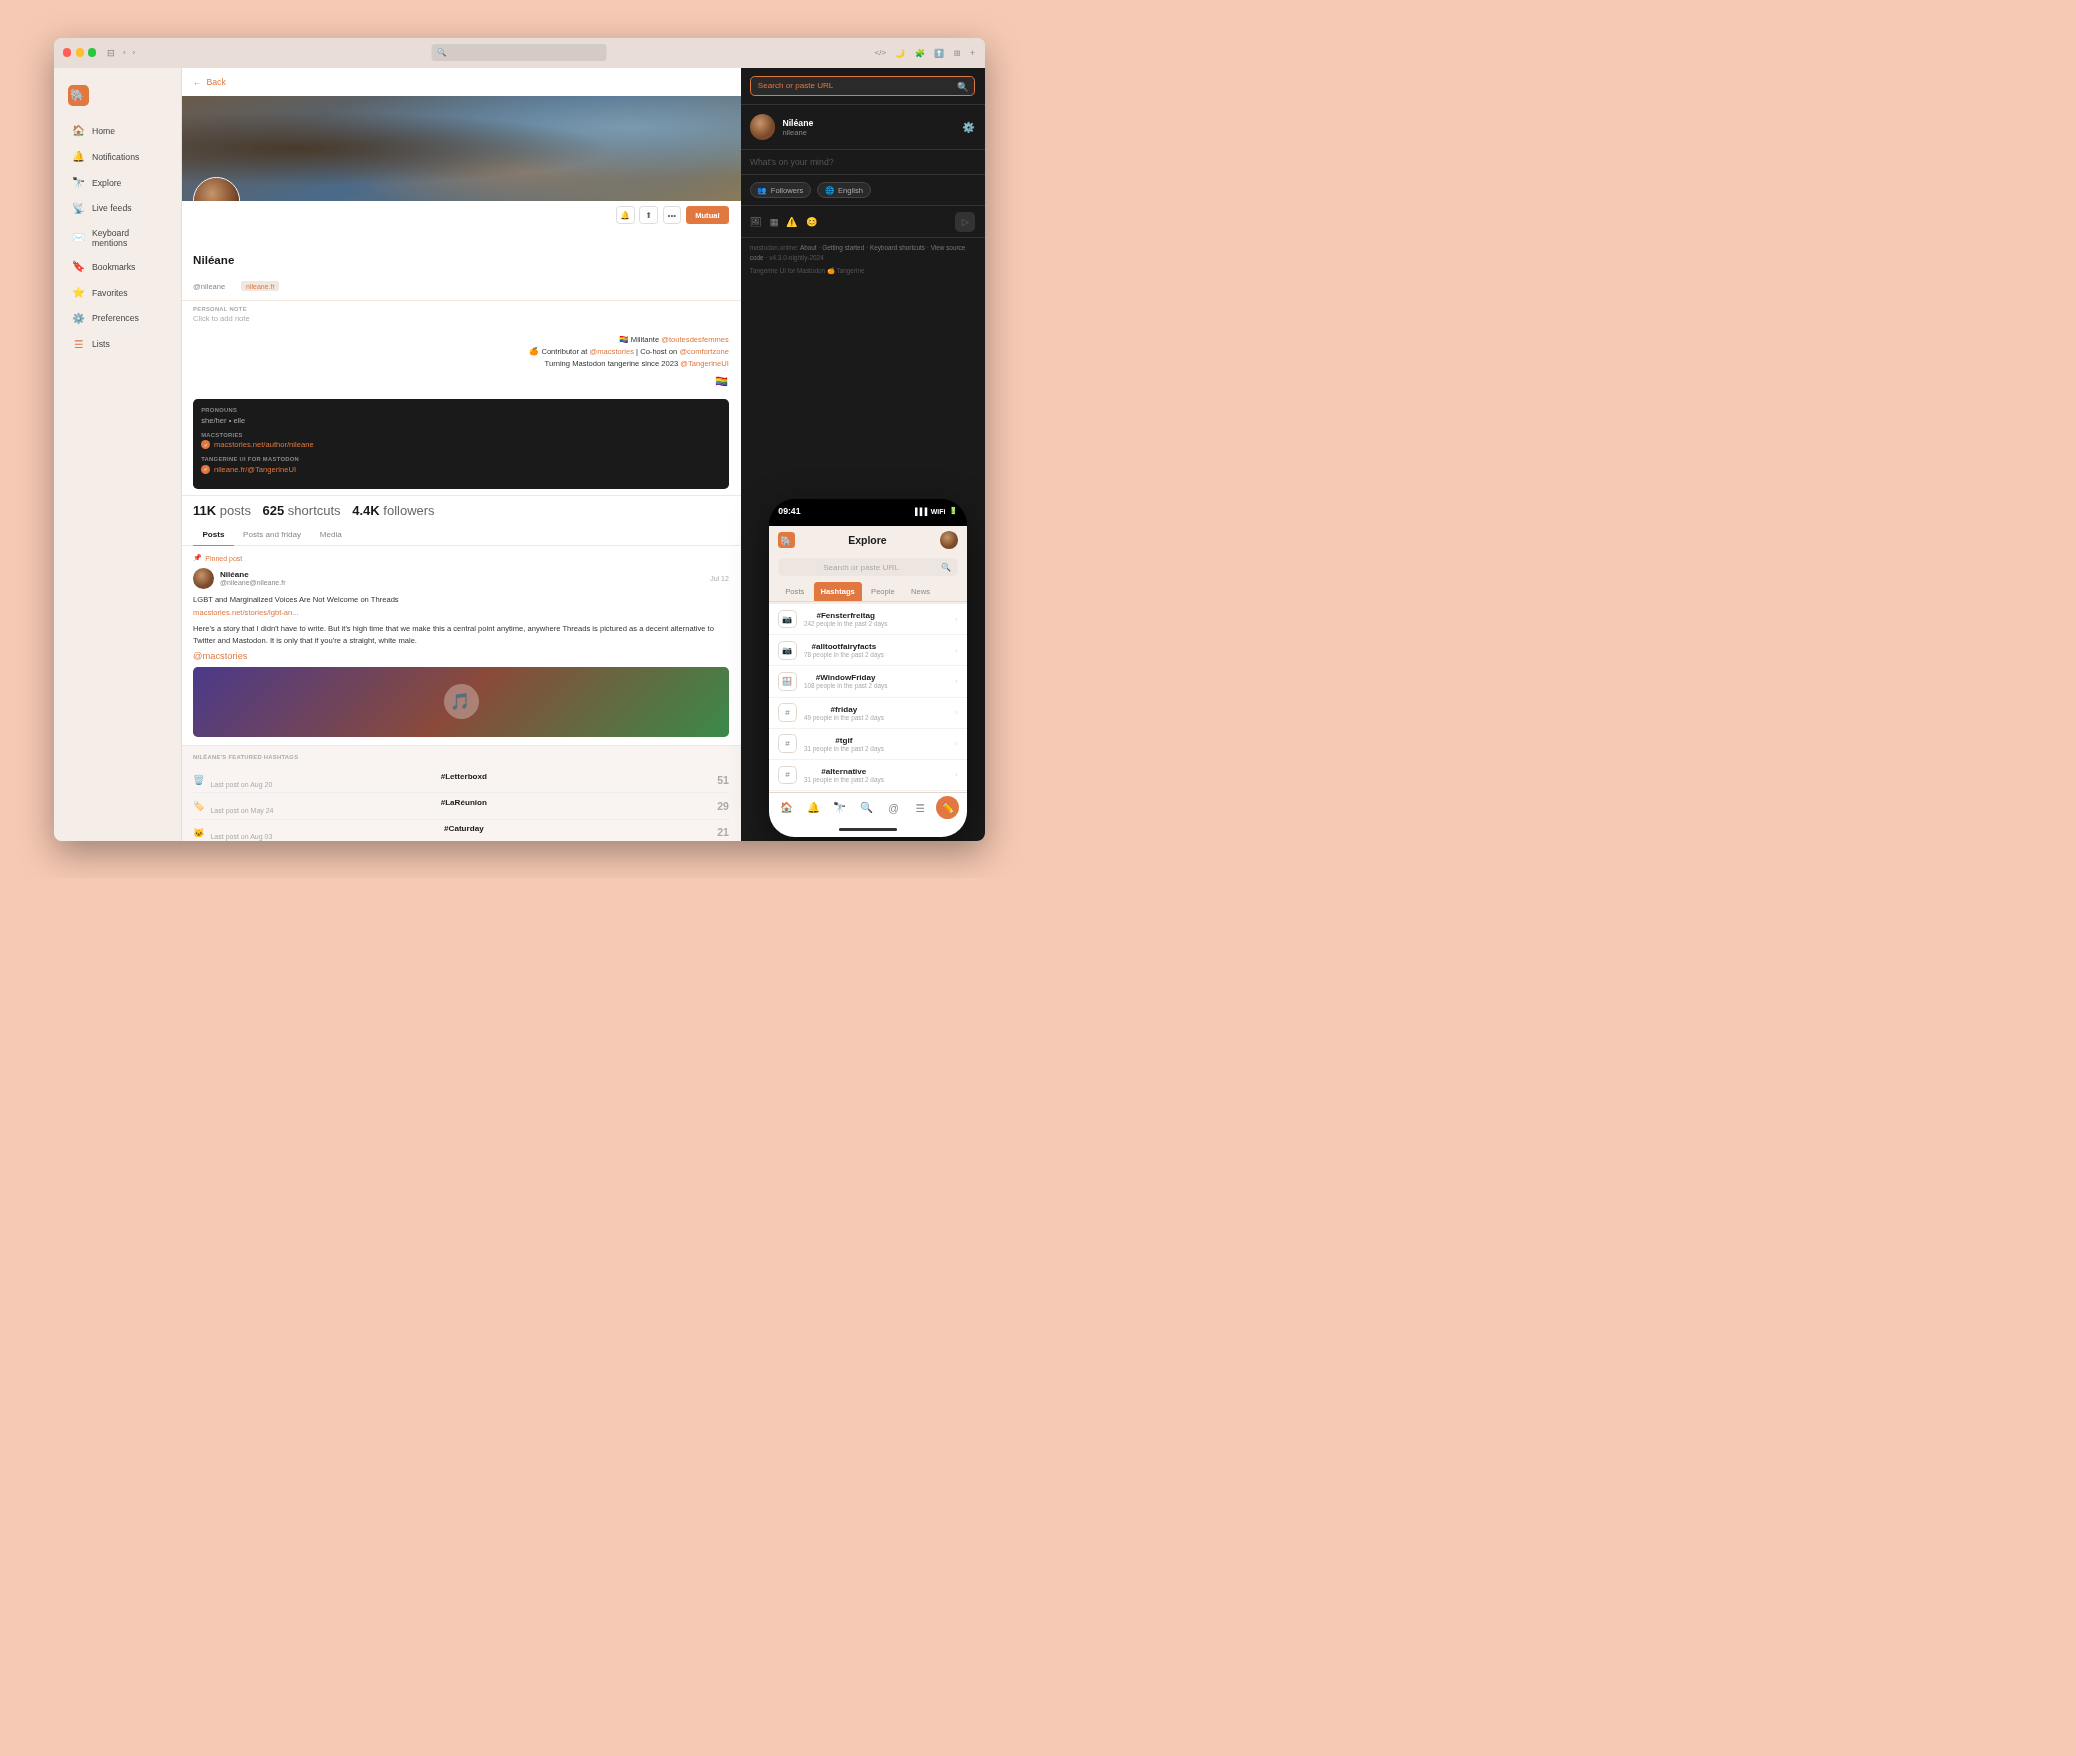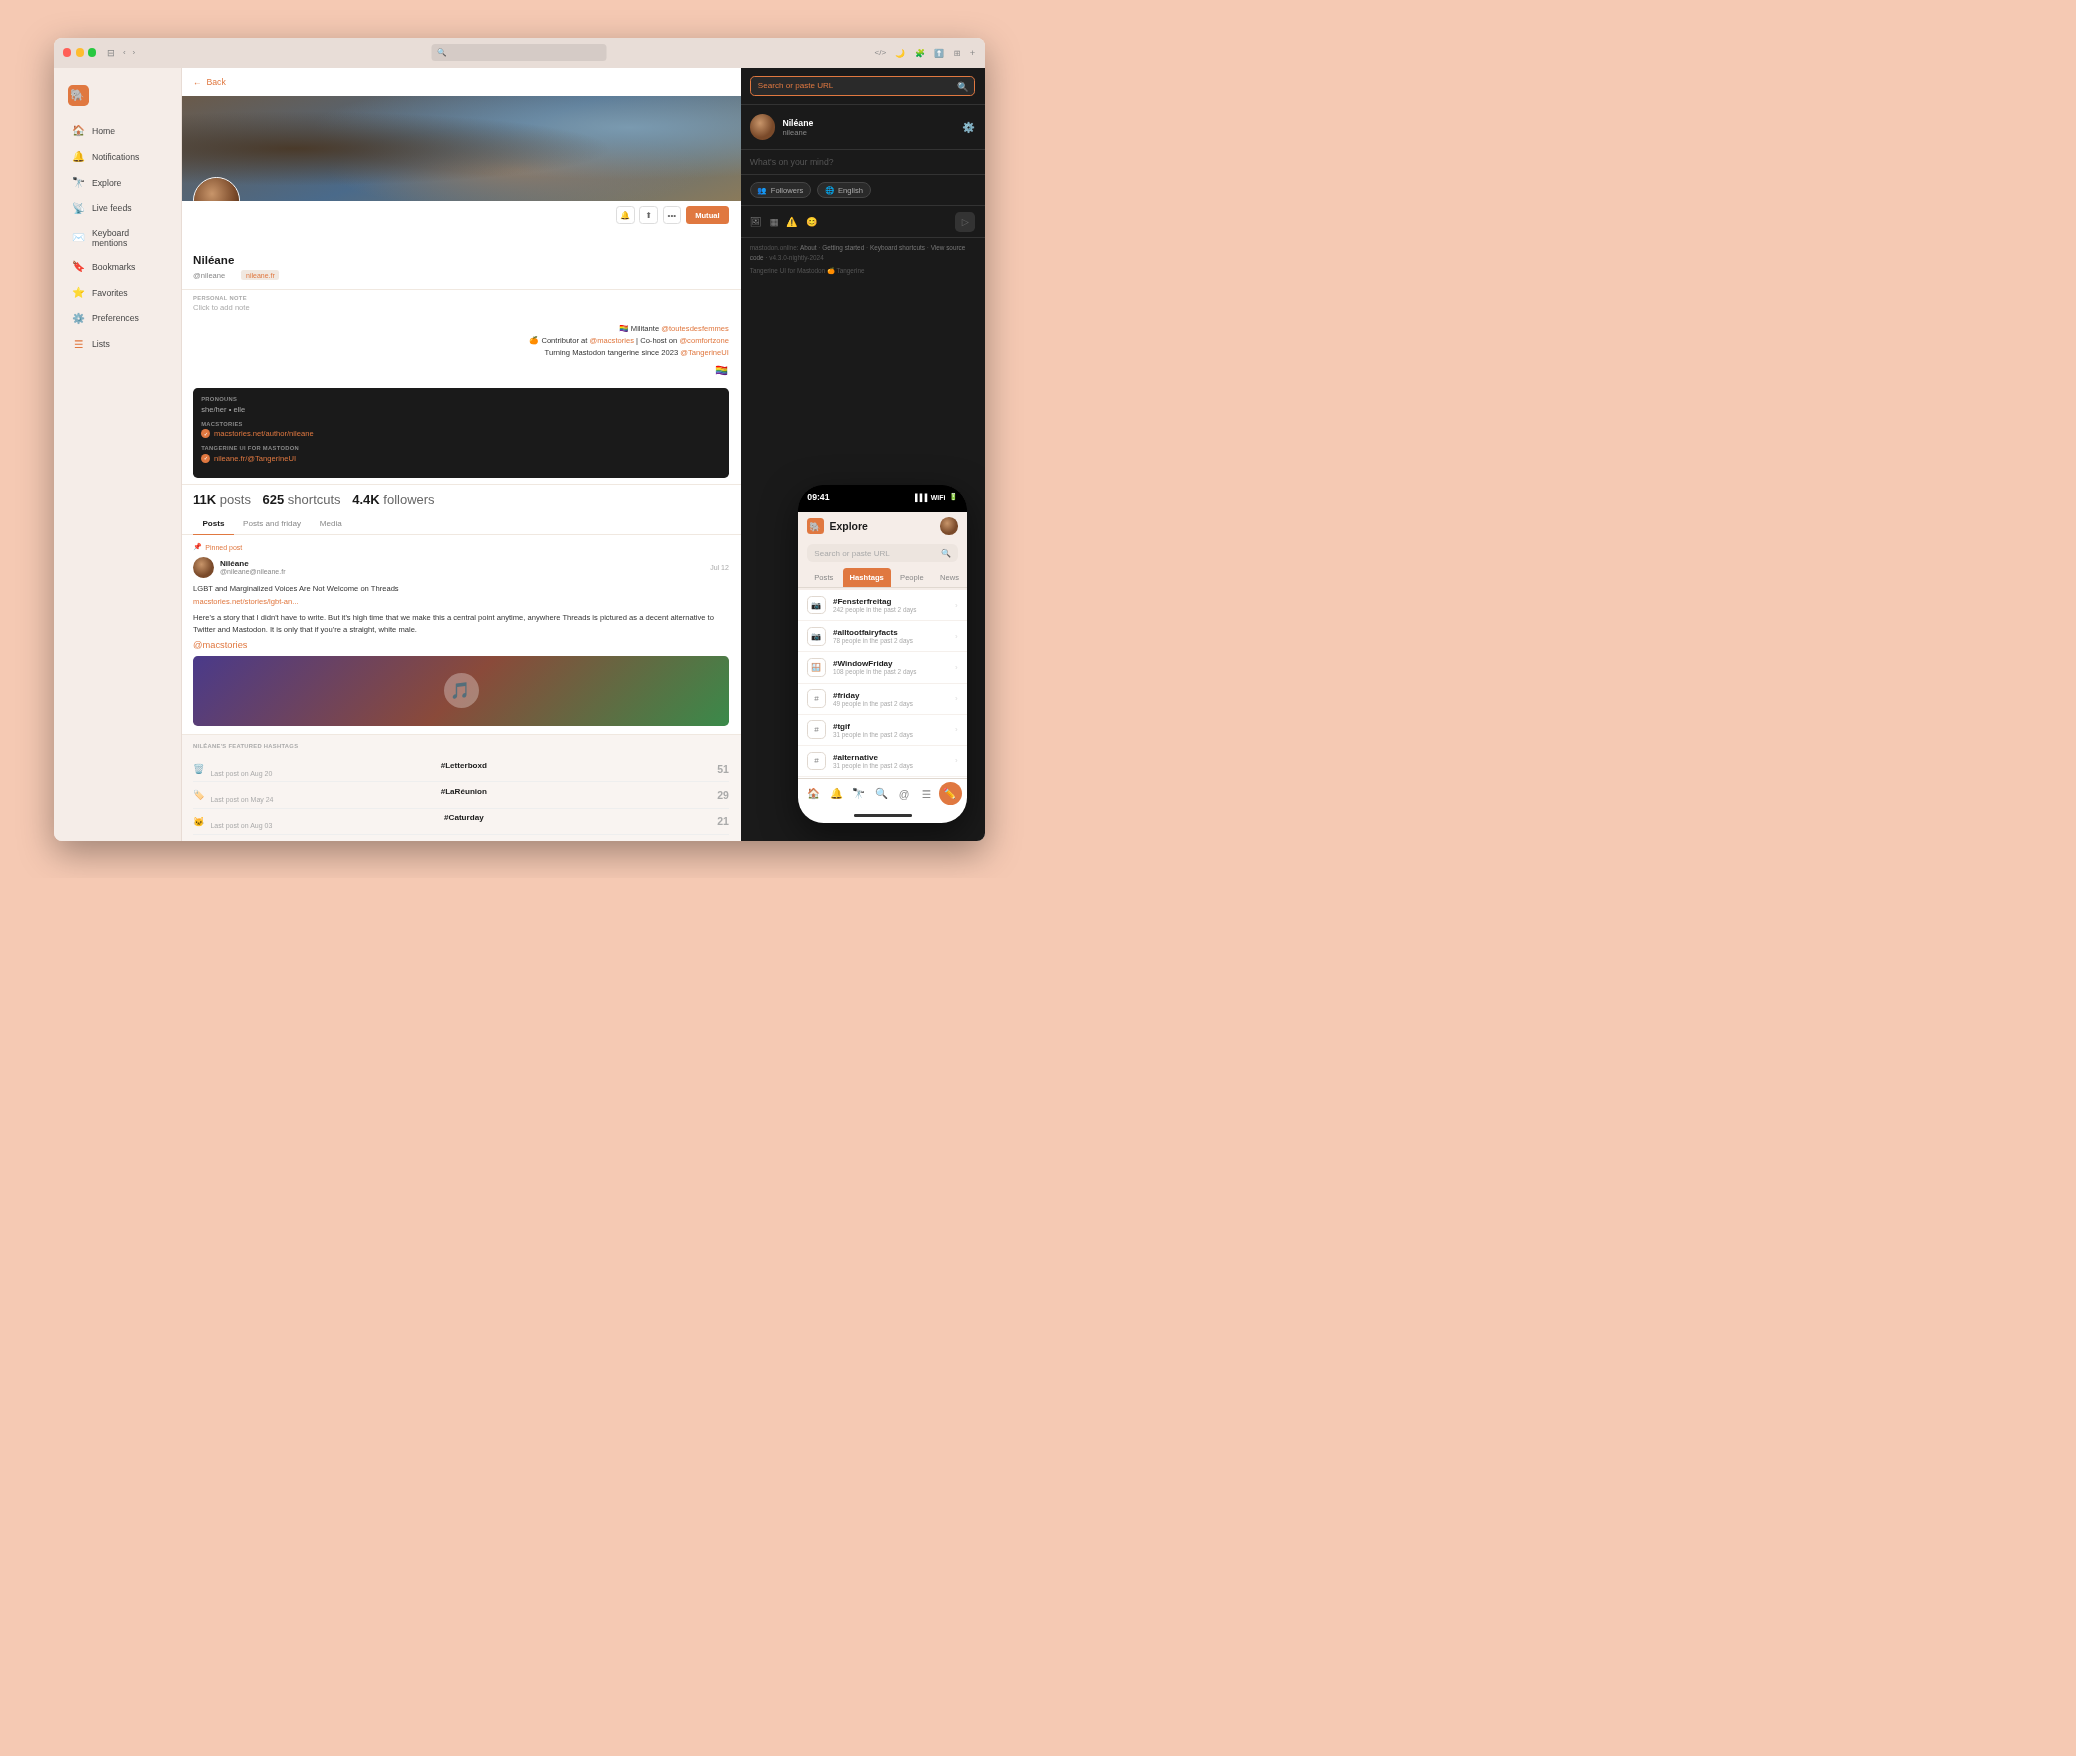--- a/index.html
+++ b/index.html
@@ -213,21 +213,21 @@
       font-size: 11.6px;
       font-weight: 700;
       color: #1a1a1a;
     }
     .profile-handle {
       font-size: 7.6px;
       color: #888;
       display: flex;
       align-items: center;
       gap: 16px;
-      margin-top: 4px;
+      margin-top: 15px;
     }
     .profile-domain-badge {
       background: #f0e8e0;
       color: #e07840;
       padding: 1.2px 4.7px;
       border-radius: 2.3px;
       font-size: 7px;
     }
 
     .personal-note-section {
@@ -466,30 +466,31 @@
       display: flex;
       align-items: center;
       justify-content: center;
       color: #666;
       cursor: pointer;
     }
 
     
     .iphone-mockup {
       position: absolute;
-      bottom: 18px;
+      bottom: 4px;
       right: 17.5px;
-      width: 169px;
+      width: 198px;
       height: 338px;
       background: #1a1a1a;
       border-radius: 25.6px;
       box-shadow: 0 11.6px 35px rgba(0,0,0,0.5), inset 0 0 0 1.2px #333;
       overflow: hidden;
       display: flex;
       flex-direction: column;
+      text-align: center;
     }
     .iphone-status-bar {
       height: 25.6px;
       background: #000;
       display: flex;
       align-items: center;
       padding: 0 9.3px;
       color: white;
       font-size: 7.6px;
       font-weight: 600;

